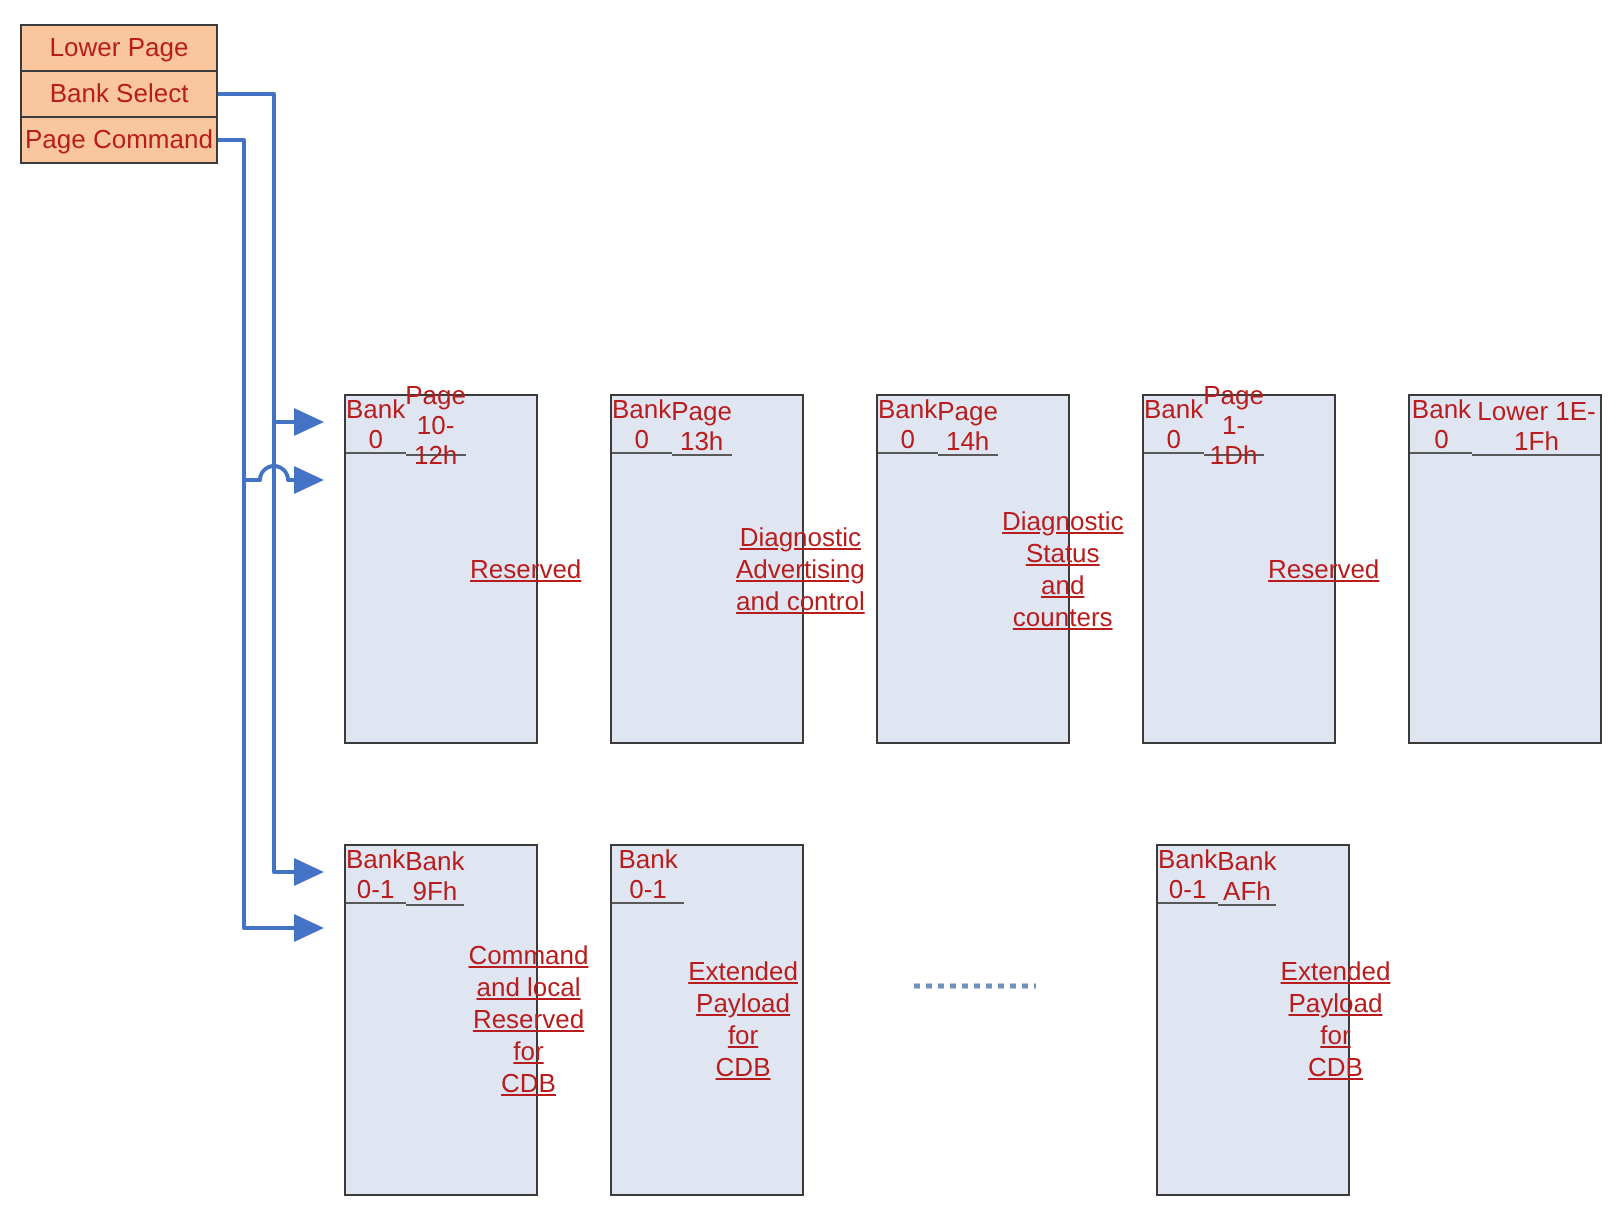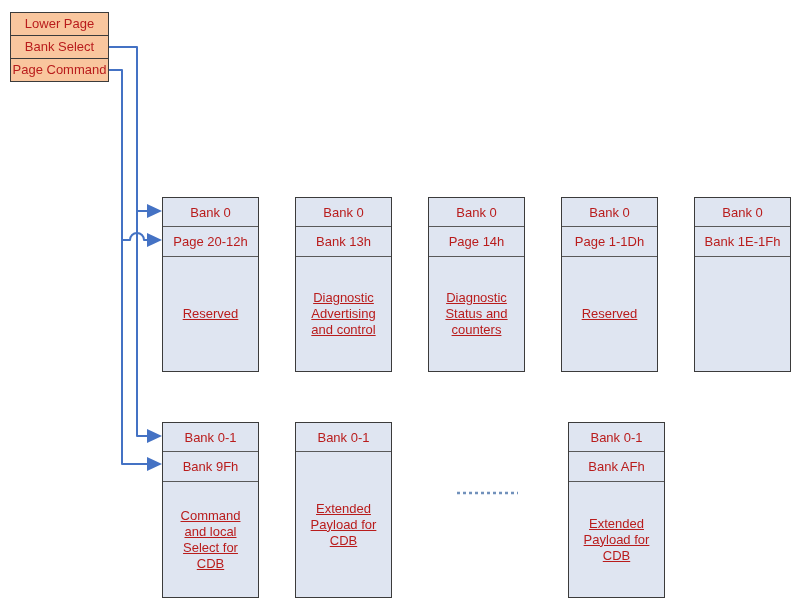--- a/index.html
+++ b/index.html
@@ -16,21 +16,21 @@
   .selector .srow{
     height:22px;line-height:22px;text-align:center;
     border-bottom:1.5px solid var(--selector-border);
   }
   .selector .srow:last-child{border-bottom:none;}
   
   .membox{
     position:absolute;width:97px;box-sizing:border-box;
     border:1px solid var(--box-border);
     background:var(--box-fill);
-    display:flex;flex-direction:column;
+    display:flex;flex-direction:row;margin-left:10px;
   }
   .membox .cell{
     display:flex;align-items:center;justify-content:center;text-align:center;
   }
   .membox .bank{height:28px;border-bottom:1px solid var(--divider);}
   .membox .page{height:29px;border-bottom:1px solid var(--divider);}
   .membox .body{flex:1;white-space:pre-line;line-height:16px;padding:2px;text-decoration:underline;}
   
   svg.wires{position:absolute;left:0;top:0;pointer-events:none;}
   .conn{stroke:var(--connector-line);stroke-width:2;fill:none;stroke-linejoin:round;}
@@ -67,53 +67,53 @@
     <div class="srow">
       <span>Bank Select</span>
     </div>
     <div class="srow">
       <span>Page Command</span>
     </div>
   </div>
 
   <div class="membox" style="left:162px;top:197px;height:175px">
     <div class="cell bank">Bank 0</div>
-    <div class="cell page">Page 20-12h</div>
+    <div class="cell page">Page 10-12h</div>
     <div class="cell body">Reserved</div>
   </div>
   <div class="membox" style="left:295px;top:197px;height:175px">
     <div class="cell bank">Bank 0</div>
-    <div class="cell page">Bank 13h</div>
+    <div class="cell page">Page 13h</div>
     <div class="cell body">Diagnostic
 Advertising
 and control</div>
   </div>
   <div class="membox" style="left:428px;top:197px;height:175px">
     <div class="cell bank">Bank 0</div>
     <div class="cell page">Page 14h</div>
     <div class="cell body">Diagnostic
 Status and
 counters</div>
   </div>
   <div class="membox" style="left:561px;top:197px;height:175px">
     <div class="cell bank">Bank 0</div>
     <div class="cell page">Page 1-1Dh</div>
     <div class="cell body">Reserved</div>
   </div>
   <div class="membox" style="left:694px;top:197px;height:175px">
     <div class="cell bank">Bank 0</div>
-    <div class="cell page">Bank 1E-1Fh</div>
+    <div class="cell page">Lower 1E-1Fh</div>
   </div>
 
   <div class="membox" style="left:162px;top:422px;height:176px">
     <div class="cell bank">Bank 0-1</div>
     <div class="cell page">Bank 9Fh</div>
     <div class="cell body">Command
 and local
-Select for
+Reserved for
 CDB</div>
   </div>
   <div class="membox" style="left:295px;top:422px;height:176px">
     <div class="cell bank">Bank 0-1</div>
     <div class="cell body">Extended
 Payload for
 CDB</div>
   </div>
   <div class="membox" style="left:568px;top:422px;height:176px">
     <div class="cell bank">Bank 0-1</div>

